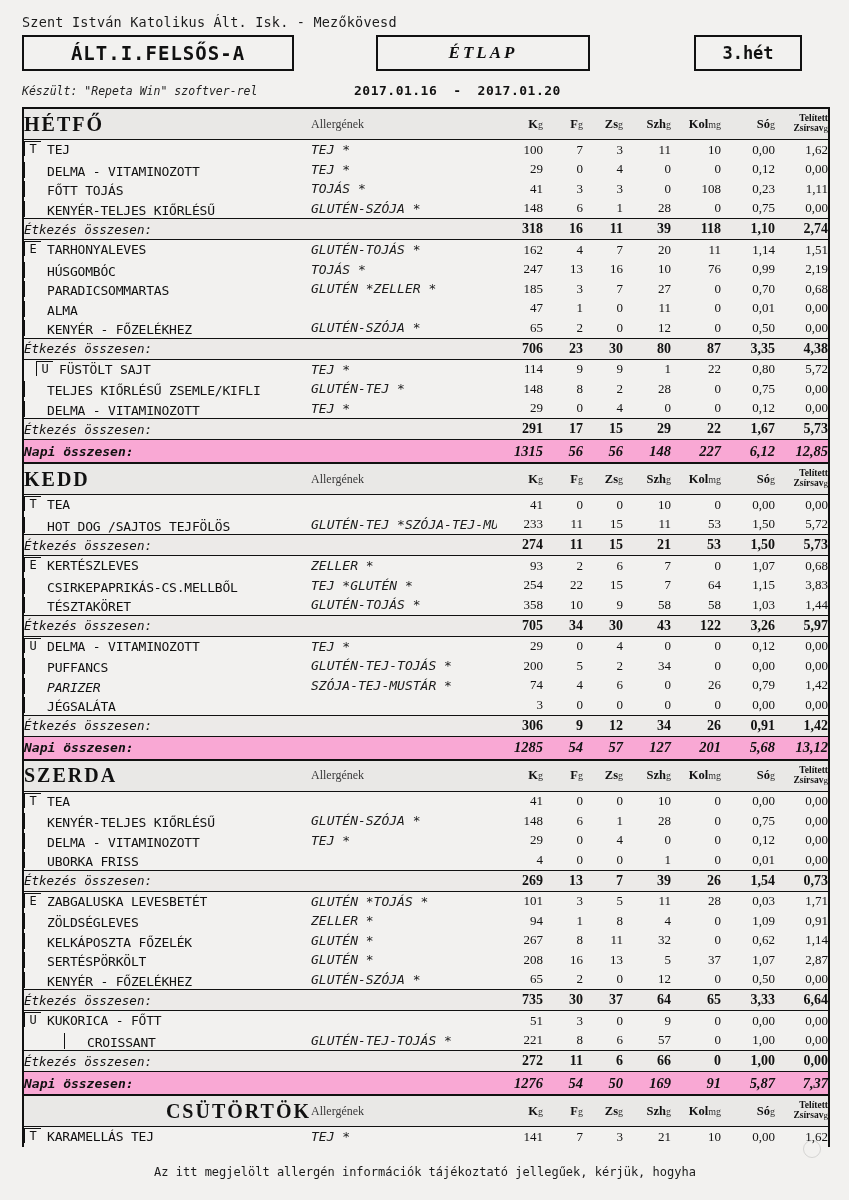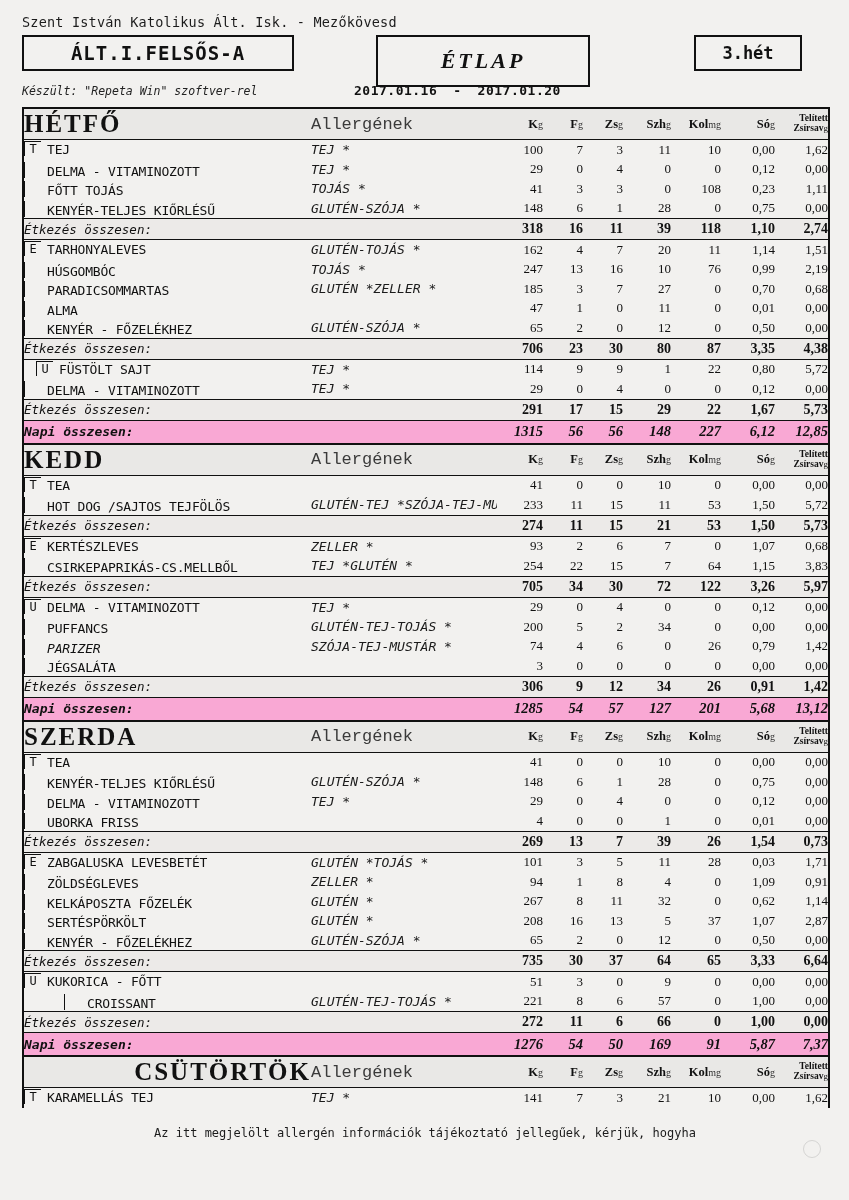--- a/index.html
+++ b/index.html
@@ -50,26 +50,26 @@
   .box-class {
     width: 272px;
     height: 36px;
     font-family: "DejaVu Sans Mono", monospace;
     font-weight: bold;
     font-size: 19px;
     letter-spacing: 1px;
   }
   .box-title {
     width: 214px;
-    height: 52px;
+    height: 36px;
     margin-left: 82px;
     font-family: "Liberation Serif", serif;
     font-style: italic;
     font-weight: bold;
-    font-size: 22px;
+    font-size: 17px;
     letter-spacing: 3px;
   }
   .box-week {
     width: 108px;
     height: 36px;
     margin-left: 104px;
     font-family: "DejaVu Sans Mono", monospace;
     font-weight: bold;
     font-size: 17px;
   }
@@ -122,27 +122,27 @@
 
   tr.dayhead td {
     border-top: 2px solid #111;
     border-bottom: 1px solid #111;
     background: #e9e8e6;
     height: 30px;
   }
   .dayname {
     font-family: "Liberation Serif", serif;
     font-weight: bold;
-    font-size: 25px;
+    font-size: 20px;
     letter-spacing: 2px;
     padding-left: 36px;
   }
   .allerg-h {
-    font-family: Liberation Mono, monospace;
-    font-size: 17px;
+    font-family: Liberation Serif, serif;
+    font-size: 12px;
     color: #3a3a3a;
     text-align: left;
   }
   .colh {
     font-family: "Liberation Serif", serif;
     font-size: 12.5px;
     font-weight: bold;
     text-align: right;
     padding-right: 6px;
     white-space: nowrap;
@@ -440,20 +440,31 @@
             <td class="allerg">TEJ *</td>
             <td class="num framed-none">114</td>
             <td class="num framed-none">9</td>
             <td class="num framed-none">9</td>
             <td class="num framed-none">1</td>
             <td class="num framed-none">22</td>
             <td class="num framed-none">0,80</td>
             <td class="num framed-none last">5,72</td>
           </tr>
           <tr class="item">
+            <td class="name framed" style="border-right: none;"><span class="mealcont"></span><span class="nm">TELJES KIŐRLÉSŰ ZSEMLE/KIFLI</span></td>
+            <td class="allerg">GLUTÉN-TEJ *</td>
+            <td class="num framed-none">148</td>
+            <td class="num framed-none">8</td>
+            <td class="num framed-none">2</td>
+            <td class="num framed-none">28</td>
+            <td class="num framed-none">0</td>
+            <td class="num framed-none">0,75</td>
+            <td class="num framed-none last">0,00</td>
+          </tr>
+          <tr class="item">
             <td class="name framed" style="border-right: none;"><span class="mealcont"></span><span class="nm">DELMA - VITAMINOZOTT</span></td>
             <td class="allerg">TEJ *</td>
             <td class="num framed-none">29</td>
             <td class="num framed-none">0</td>
             <td class="num framed-none">4</td>
             <td class="num framed-none">0</td>
             <td class="num framed-none">0</td>
             <td class="num framed-none">0,12</td>
             <td class="num framed-none last">0,00</td>
           </tr>
@@ -538,27 +549,38 @@
             <td class="name framed" style="border-right: none;"><span class="mealcont"></span><span class="nm">CSIRKEPAPRIKÁS-CS.MELLBŐL</span></td>
             <td class="allerg">TEJ *GLUTÉN *</td>
             <td class="num framed-none">254</td>
             <td class="num framed-none">22</td>
             <td class="num framed-none">15</td>
             <td class="num framed-none">7</td>
             <td class="num framed-none">64</td>
             <td class="num framed-none">1,15</td>
             <td class="num framed-none last">3,83</td>
           </tr>
+          <tr class="item">
+            <td class="name framed" style="border-right: none;"><span class="mealcont"></span><span class="nm">TÉSZTAKÖRET</span></td>
+            <td class="allerg">GLUTÉN-TOJÁS *</td>
+            <td class="num framed-none">358</td>
+            <td class="num framed-none">10</td>
+            <td class="num framed-none">9</td>
+            <td class="num framed-none">58</td>
+            <td class="num framed-none">58</td>
+            <td class="num framed-none">1,03</td>
+            <td class="num framed-none last">1,44</td>
+          </tr>
           <tr class="subtotal">
             <td class="sublabel framed" style="border-right: none;">Étkezés összesen:</td>
             <td></td>
             <td class="num framed-none">705</td>
             <td class="num framed-none">34</td>
             <td class="num framed-none">30</td>
-            <td class="num framed-none">72</td>
+            <td class="num framed-none">43</td>
             <td class="num framed-none">122</td>
             <td class="num framed-none">3,26</td>
             <td class="num framed-none last">5,97</td>
           </tr>
           <tr class="item">
             <td class="name framed" style="border-right: none;"><span class="mealmark">U</span><span class="nm">DELMA - VITAMINOZOTT</span></td>
             <td class="allerg">TEJ *</td>
             <td class="num framed-none">29</td>
             <td class="num framed-none">0</td>
             <td class="num framed-none">4</td>

